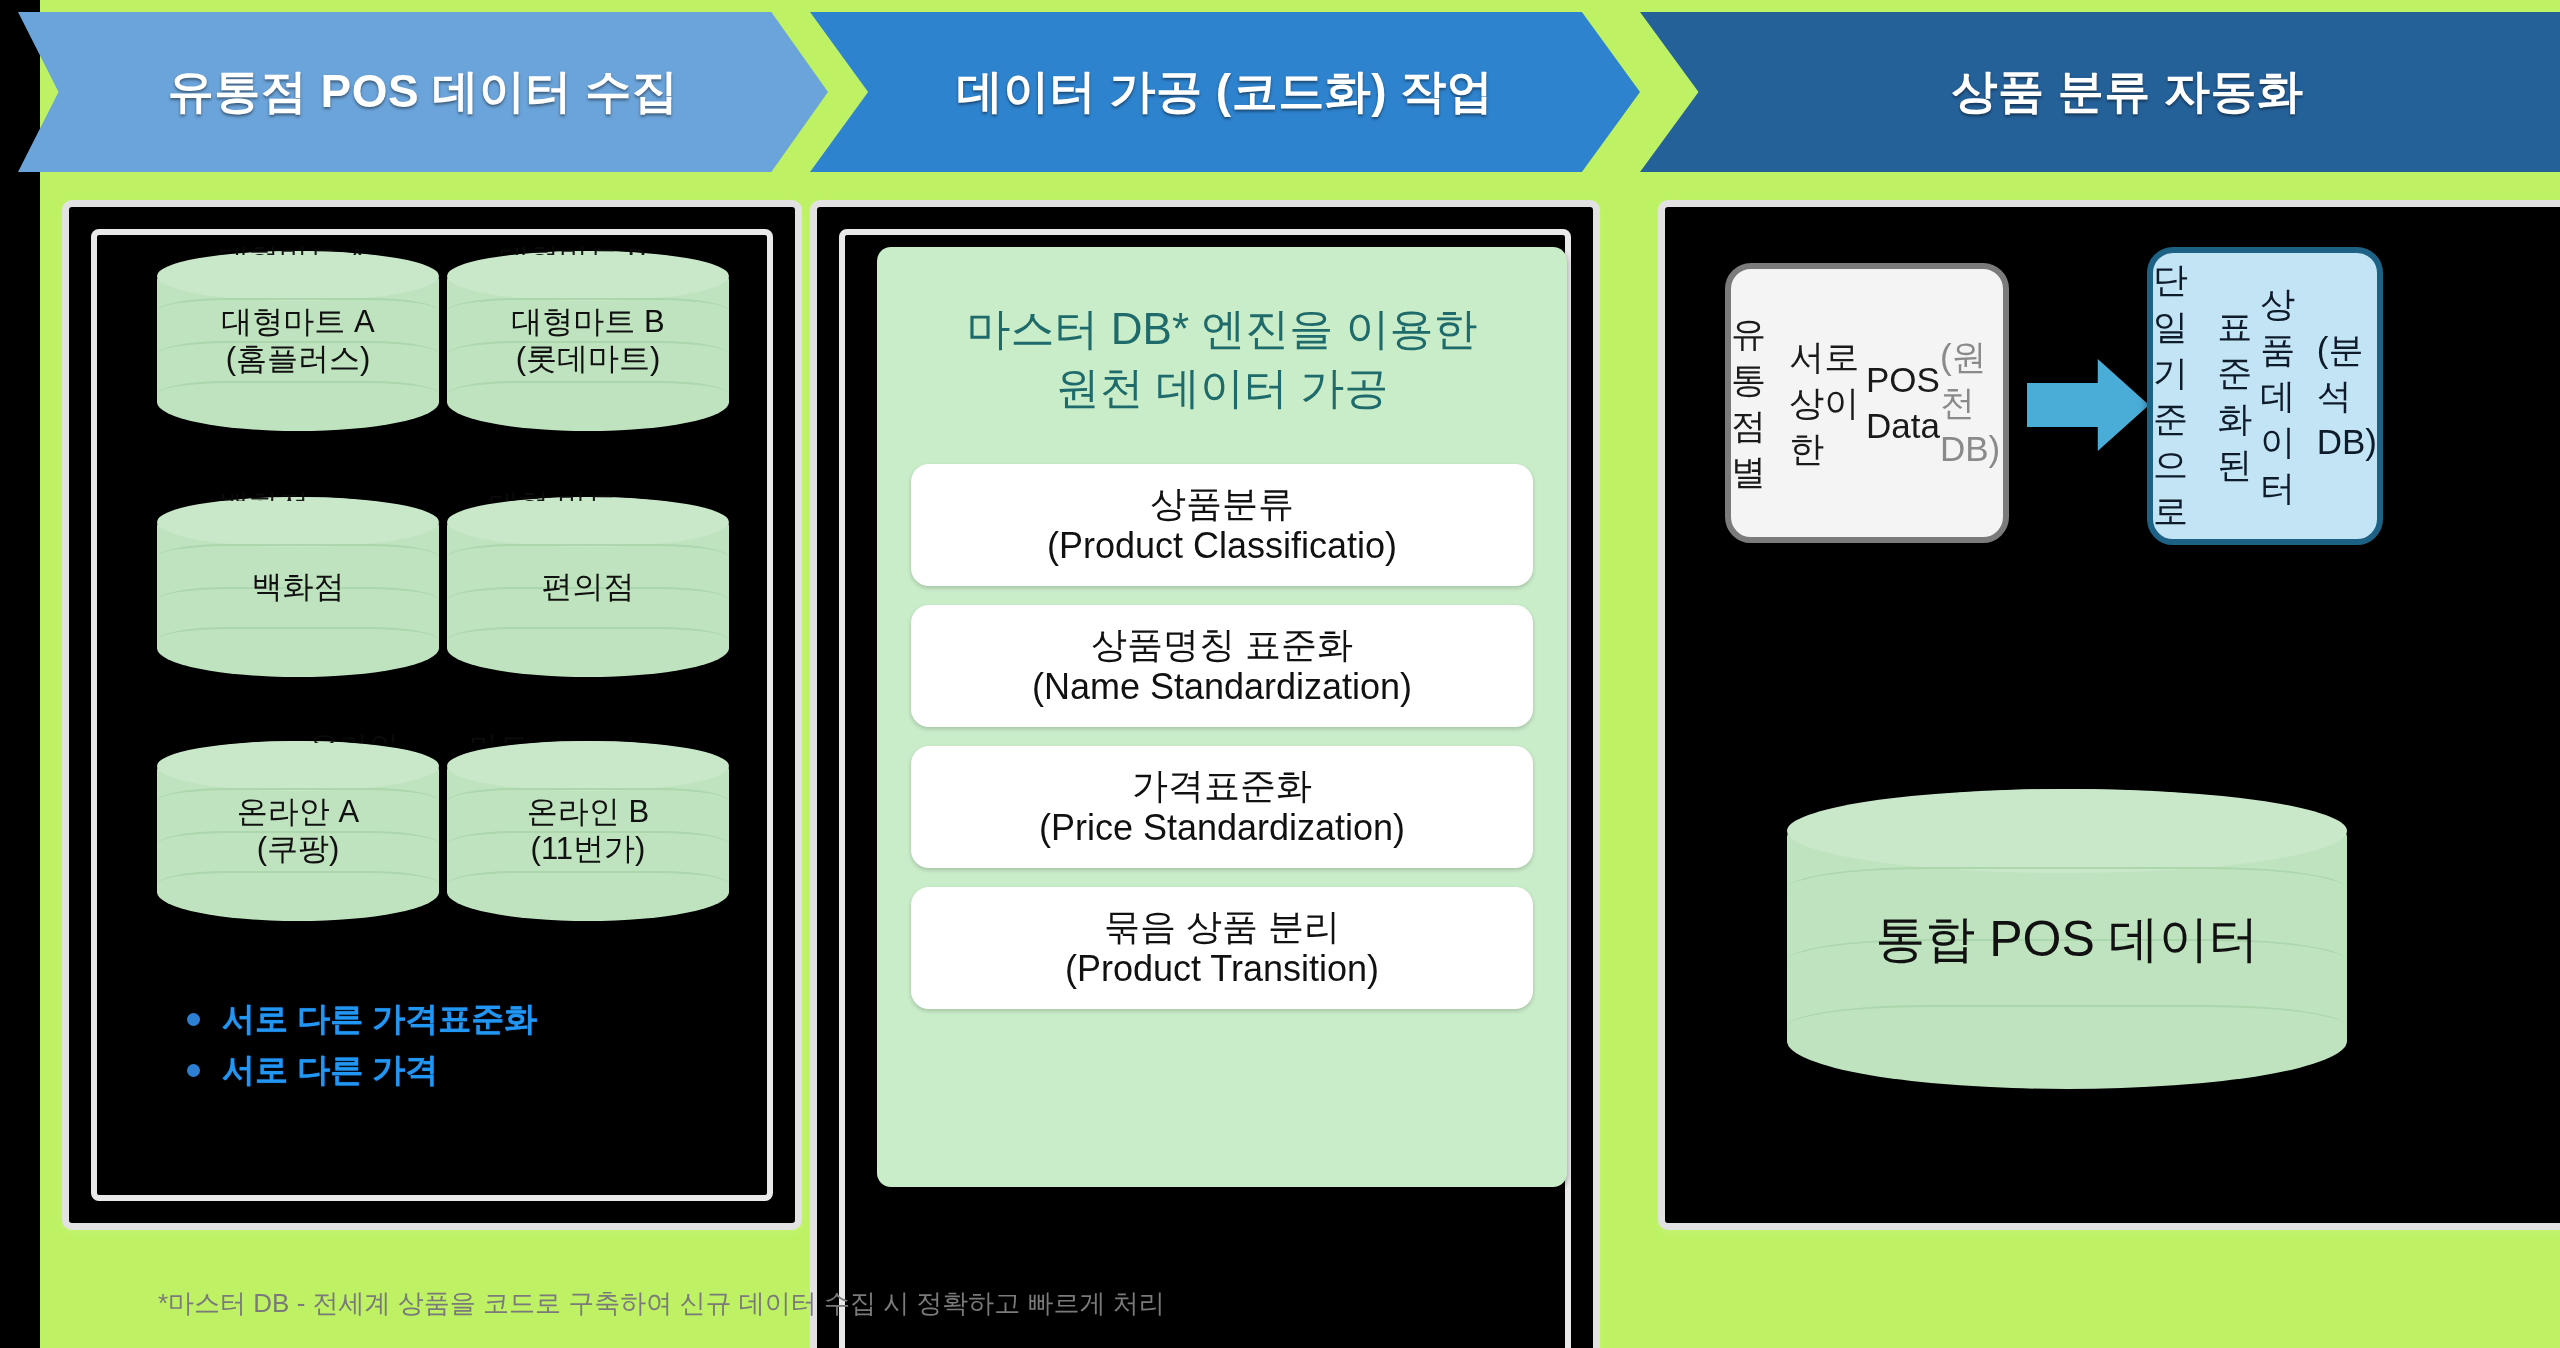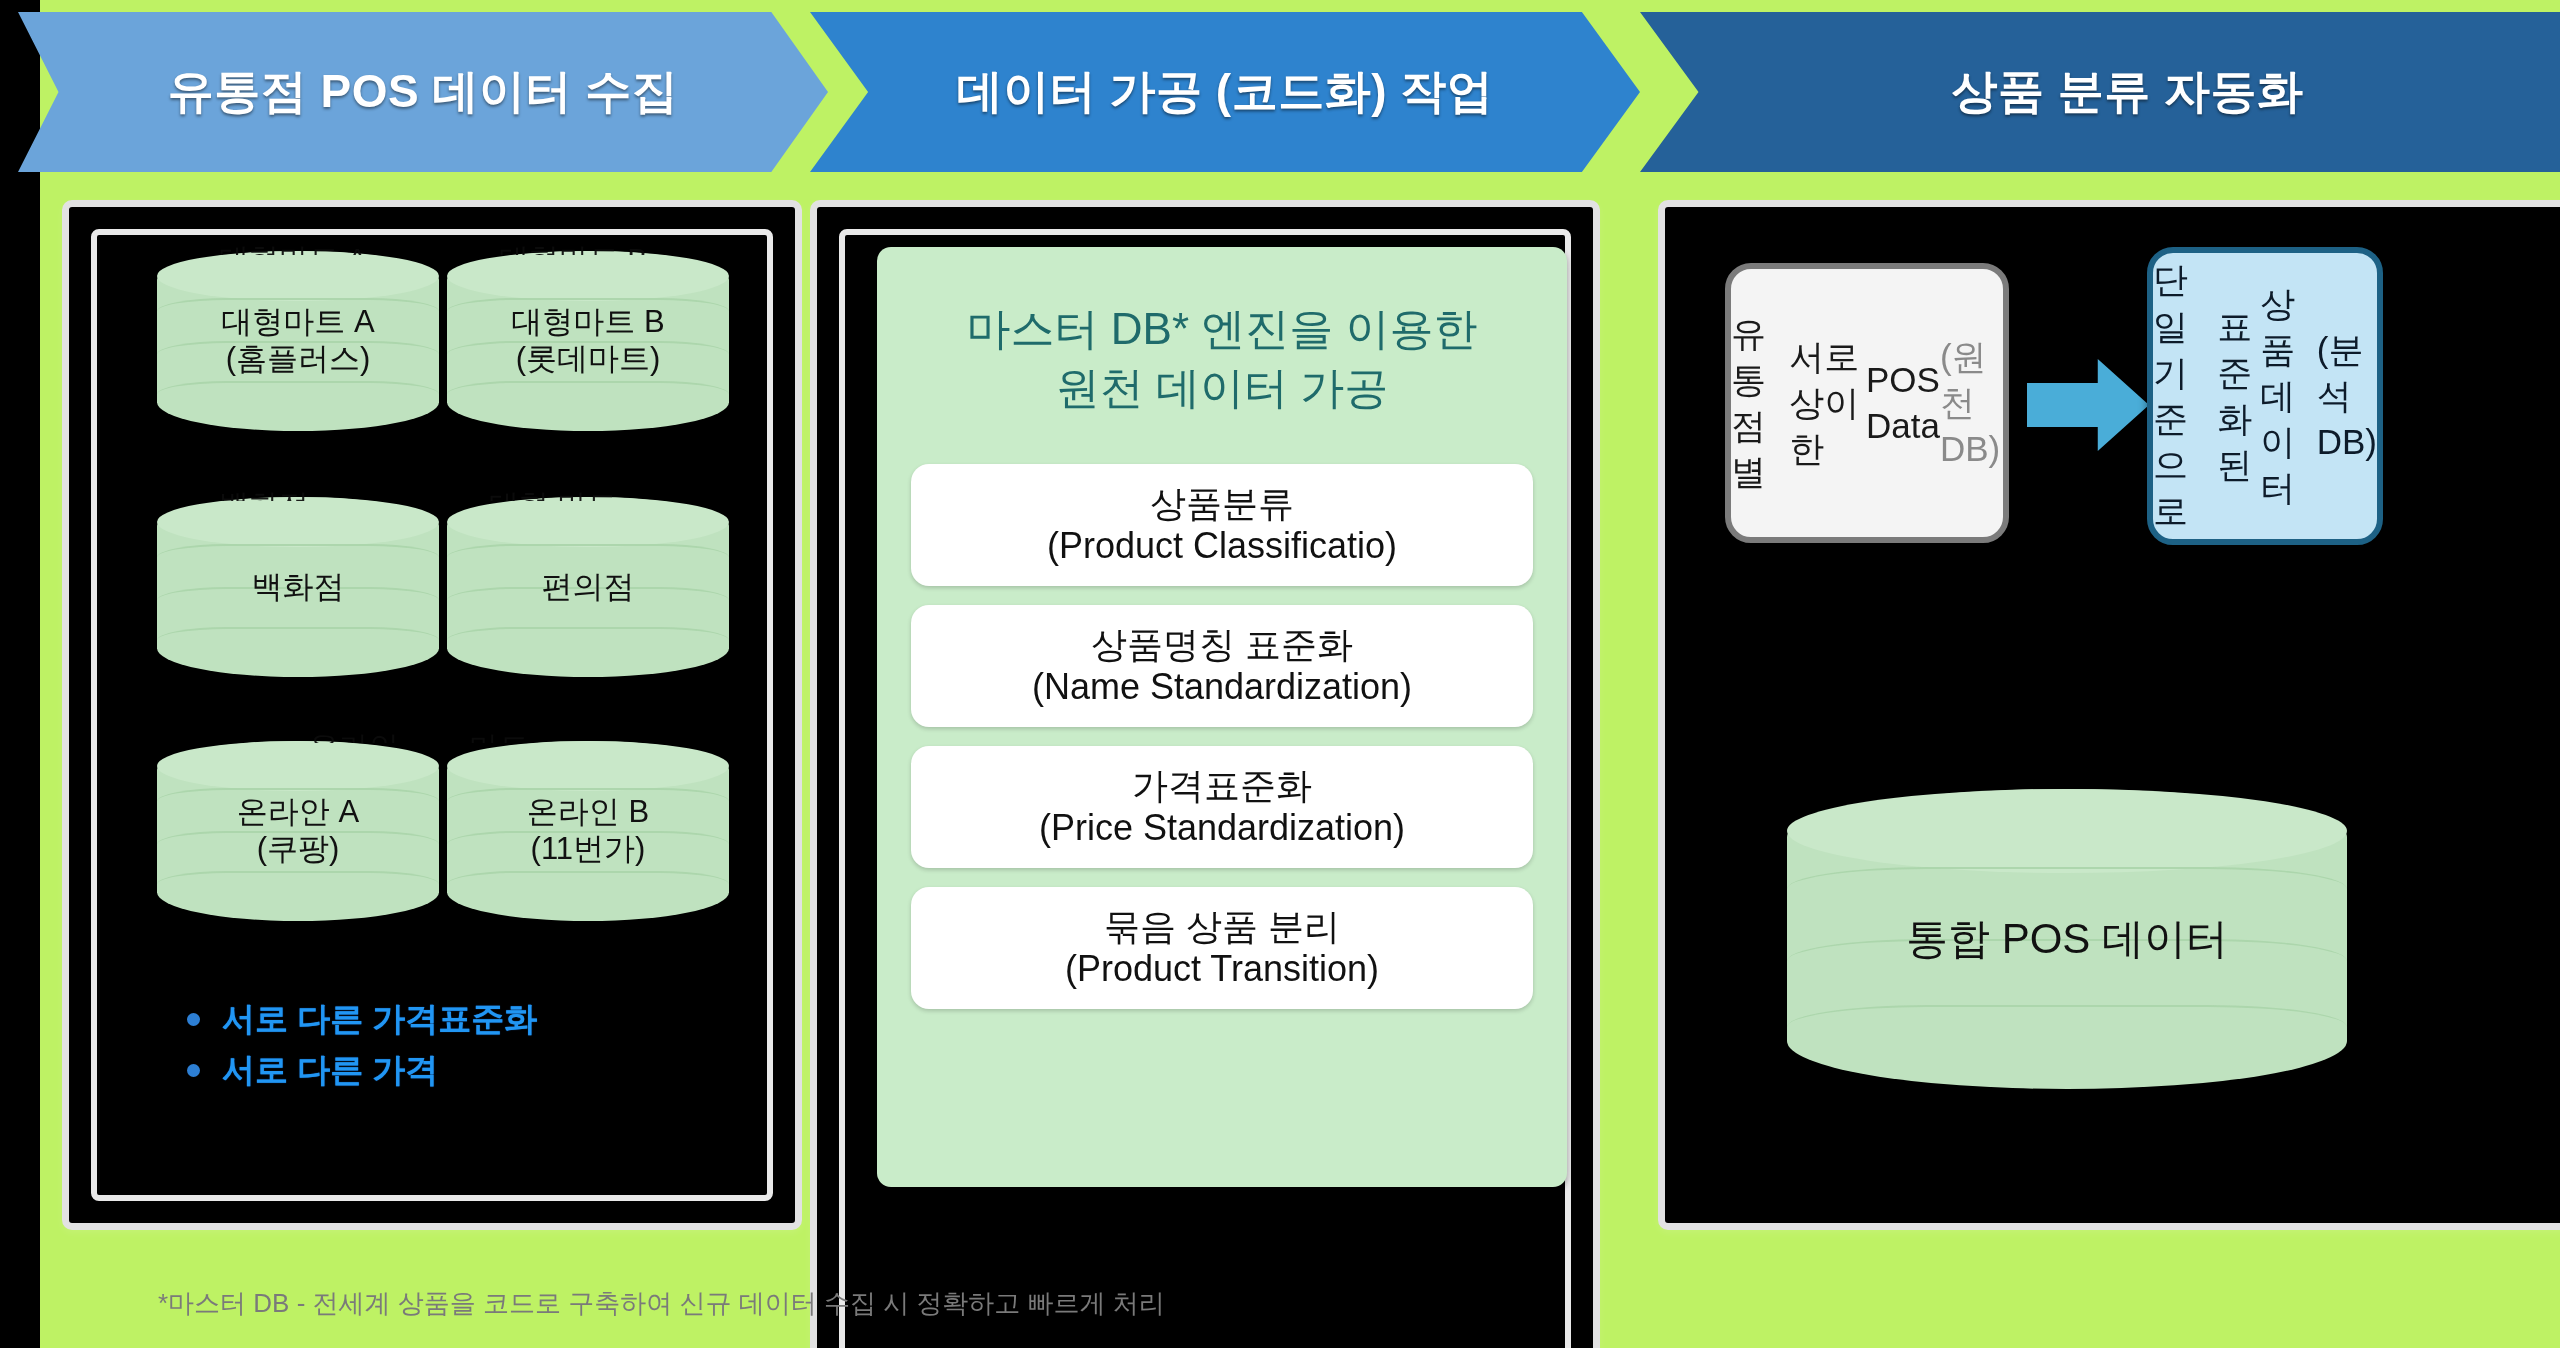--- a/index.html
+++ b/index.html
@@ -240,19 +240,19 @@
       <div class="l">상품 데이터</div>
       <div class="l">(분석 DB)</div>
     </div>
 
     <div class="cyl" style="left:122px;top:582px;width:560px;height:300px;">
       <div class="body"></div>
       <div class="cap"></div>
       <div class="ring" style="top:26%;"></div>
       <div class="ring" style="top:50%;"></div>
       <div class="ring" style="top:72%;"></div>
-      <div class="lbl" style="font-size:42px;">통합 POS 데이터</div>
+      <div class="lbl" style="font-size:50px;">통합 POS 데이터</div>
     </div>
   </div>
 
   <div class="footnote">*마스터 DB - 전세계 상품을 코드로 구축하여 신규 데이터 수집 시 정확하고 빠르게 처리</div>
 
 </div>
 
 </body></html>

